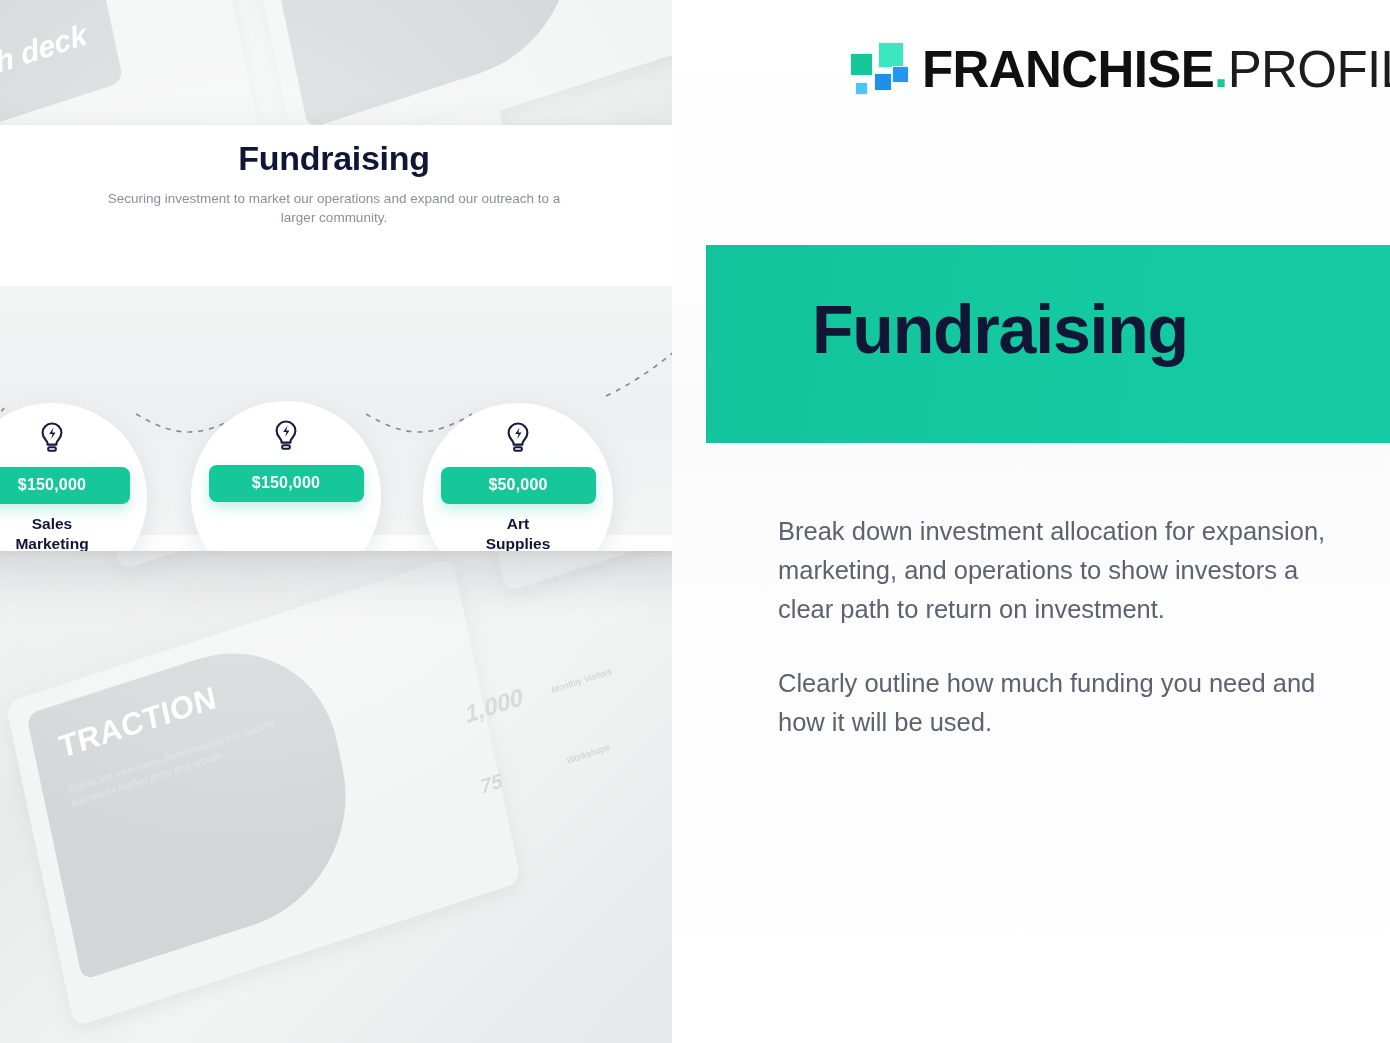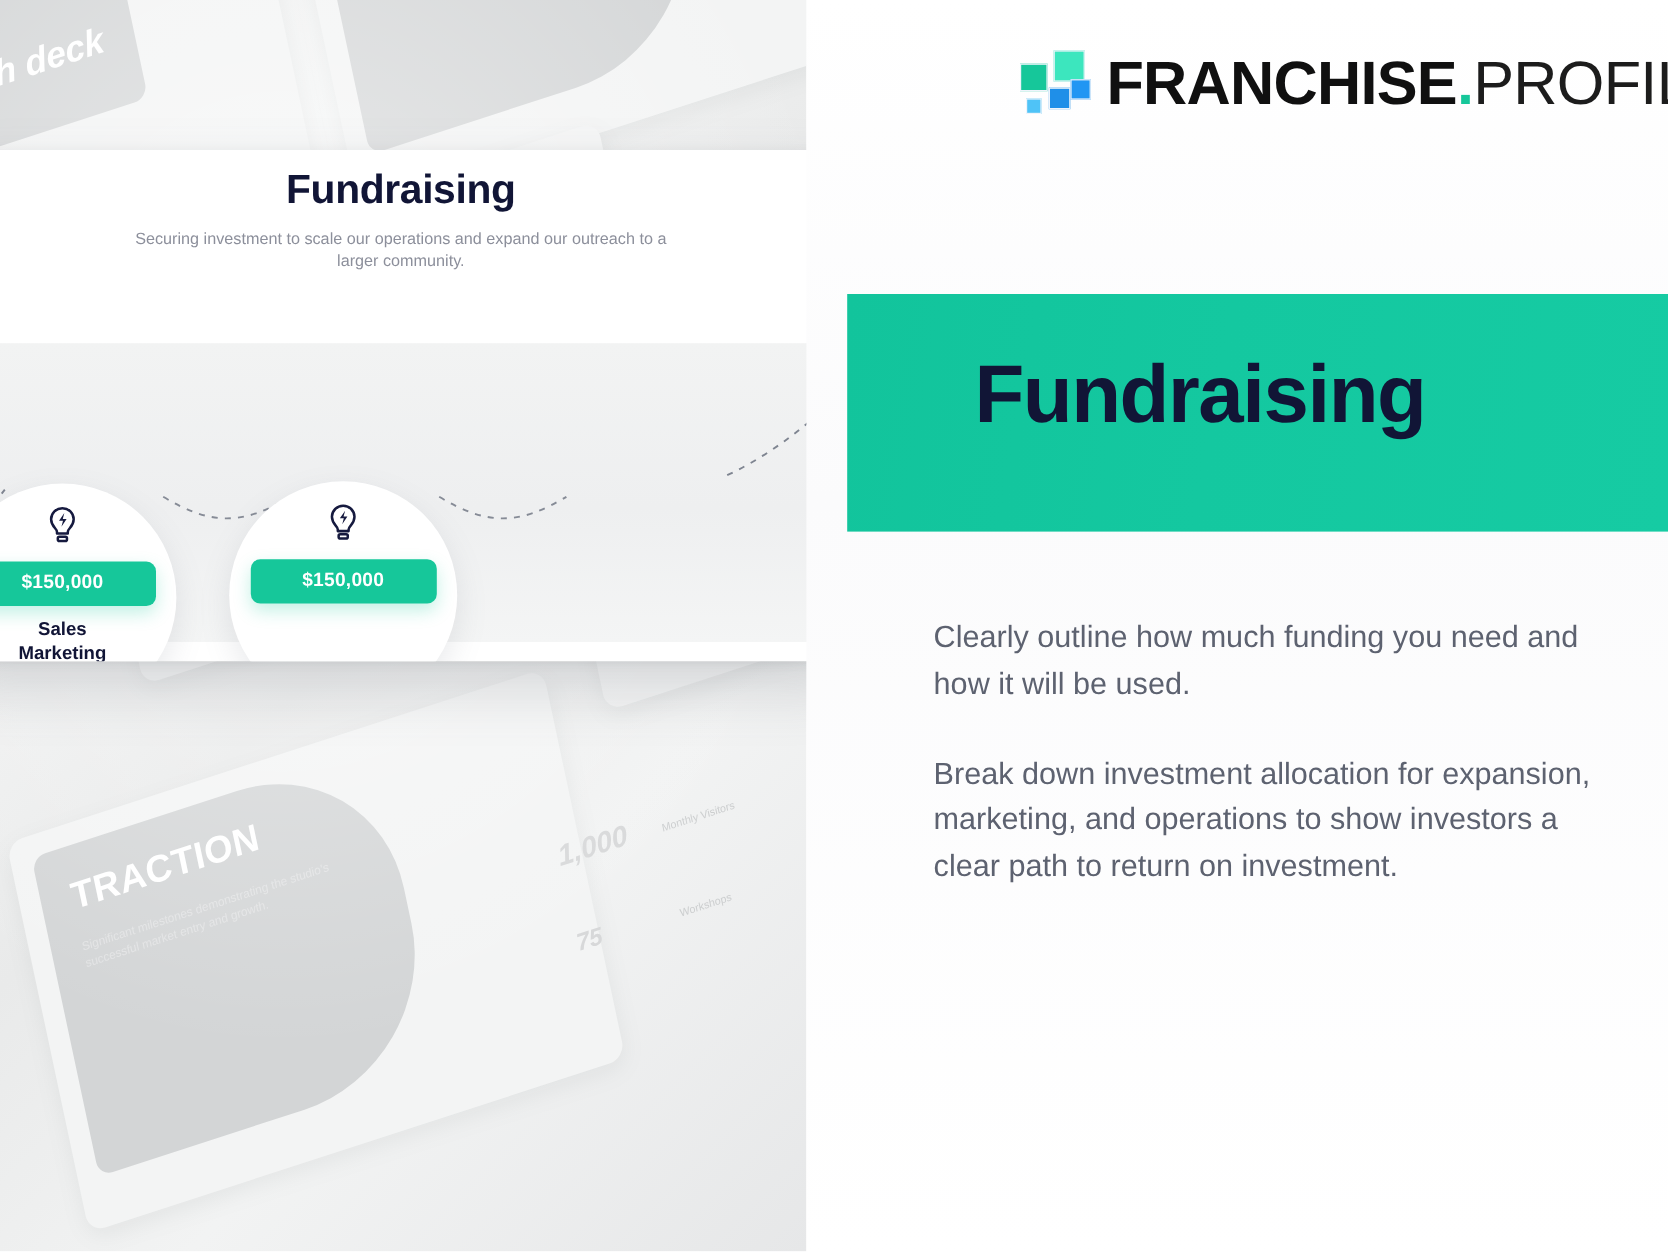--- a/index.html
+++ b/index.html
@@ -339,21 +339,21 @@
         <div class="lbl j">Workshops</div>
       </div>
 
     </div>
   </div>
 
   <div class="focus-card">
 
     <div class="card-head">
       <div class="card-title">Fundraising</div>
-      <div class="card-sub">Securing investment to scale our operations and expand our outreach to a larger community.</div>
+      <div class="card-sub">Securing investment to market our operations and expand our outreach to a larger community.</div>
     </div>
 
     <div class="card-body">
 
       <svg class="conn" width="752" height="265" viewBox="0 0 752 265" style="left:0; top:0;">
         <path d="M 0 158 C 20 150 34 138 46 122" fill="none" stroke="#6b7280" stroke-width="1.6" stroke-dasharray="5 6" opacity=".85"></path>
         <path d="M 178 128 C 218 152 244 152 284 128" fill="none" stroke="#6b7280" stroke-width="1.6" stroke-dasharray="5 6" opacity=".8"></path>
         <path d="M 408 128 C 448 152 474 152 514 128" fill="none" stroke="#6b7280" stroke-width="1.6" stroke-dasharray="5 6" opacity=".8"></path>
         <path d="M 648 110 C 686 92 712 70 744 42" fill="none" stroke="#6b7280" stroke-width="1.6" stroke-dasharray="5 6" opacity=".85"></path>
       </svg>
@@ -374,20 +374,32 @@
 
     <div class="node n2">
       <svg class="bulb" viewBox="0 0 30 34">
         <path d="M15 2.5c-5.2 0-9.4 4.1-9.4 9.2 0 3.3 1.7 5.7 3.3 7.5 1 1.1 1.6 2 1.6 3.1v1.3h9v-1.3c0-1.1.6-2 1.6-3.1 1.6-1.8 3.3-4.2 3.3-7.5 0-5.1-4.2-9.2-9.4-9.2z" fill="none" stroke="#161a3f" stroke-width="2.1" stroke-linejoin="round"></path>
         <rect x="11.2" y="26.2" width="7.6" height="3.6" rx="1.3" fill="none" stroke="#161a3f" stroke-width="2.1"></rect>
         <path d="M16.6 6.6l-4.4 6.3h3.3l-1.3 5 4.3-6.4h-3.2z" fill="#161a3f"></path>
       </svg>
       <div class="amount">$150,000</div>
     </div>
 
+    <div class="node n3">
+      <svg class="bulb" viewBox="0 0 30 34">
+        <path d="M15 2.5c-5.2 0-9.4 4.1-9.4 9.2 0 3.3 1.7 5.7 3.3 7.5 1 1.1 1.6 2 1.6 3.1v1.3h9v-1.3c0-1.1.6-2 1.6-3.1 1.6-1.8 3.3-4.2 3.3-7.5 0-5.1-4.2-9.2-9.4-9.2z" fill="none" stroke="#161a3f" stroke-width="2.1" stroke-linejoin="round"></path>
+        <rect x="11.2" y="26.2" width="7.6" height="3.6" rx="1.3" fill="none" stroke="#161a3f" stroke-width="2.1"></rect>
+        <path d="M16.6 6.6l-4.4 6.3h3.3l-1.3 5 4.3-6.4h-3.2z" fill="#161a3f"></path>
+      </svg>
+      <div class="amount">$50,000</div>
+      <div class="cap">
+        <span>Art</span><br>
+        <span>Supplies</span>
+      </div>
+    </div>
 
   </div>
 
   <div class="right">
 
     <div class="brand">
       <div class="brand-mark">
         <i class="bm1"></i>
         <i class="bm2"></i>
         <i class="bm3"></i>
@@ -395,19 +407,19 @@
         <i class="bm5"></i>
       </div>
       <div class="brand-word"><span class="bw-bold">FRANCHISE</span><span class="bw-dot">.</span><span class="bw-light">PROFILES</span></div>
     </div>
 
     <div class="banner">
       <div class="banner-title">Fundraising</div>
     </div>
 
     <div class="copy">
+      <p>Break down investment allocation for expansion, marketing, and operations to show investors a clear path to return on investment.</p>
       <p>Clearly outline how much funding you need and how it will be used.</p>
-      <p>Break down investment allocation for expansion, marketing, and operations to show investors a clear path to return on investment.</p>
     </div>
 
   </div>
 
 </div>
 
 </body></html>

